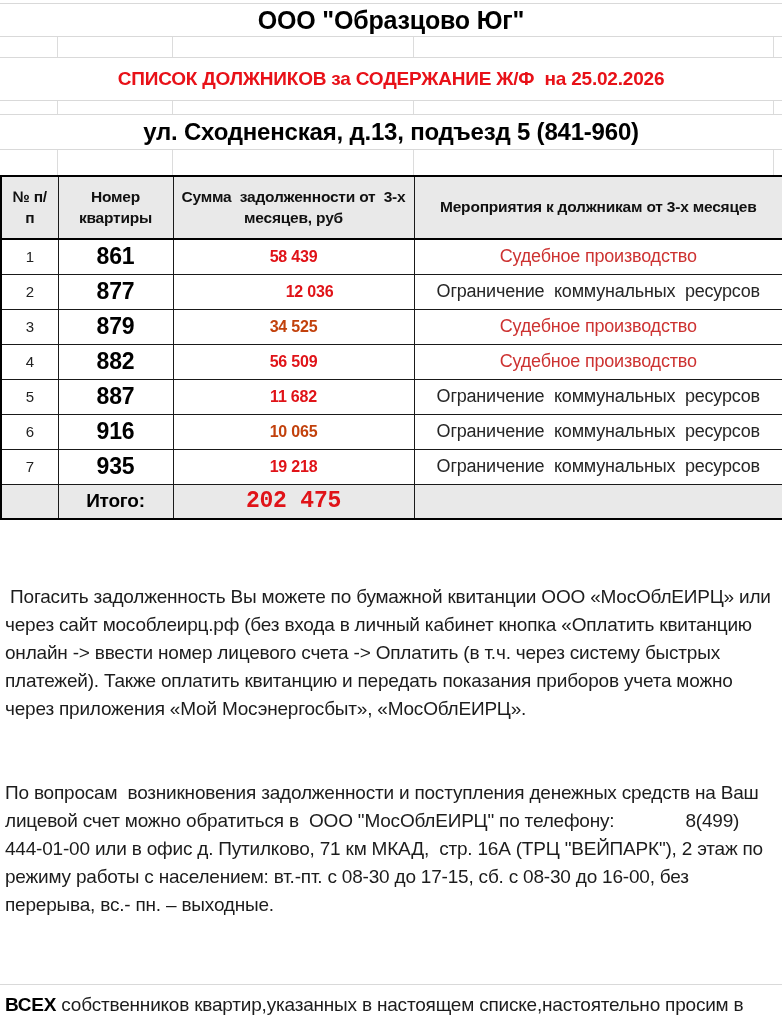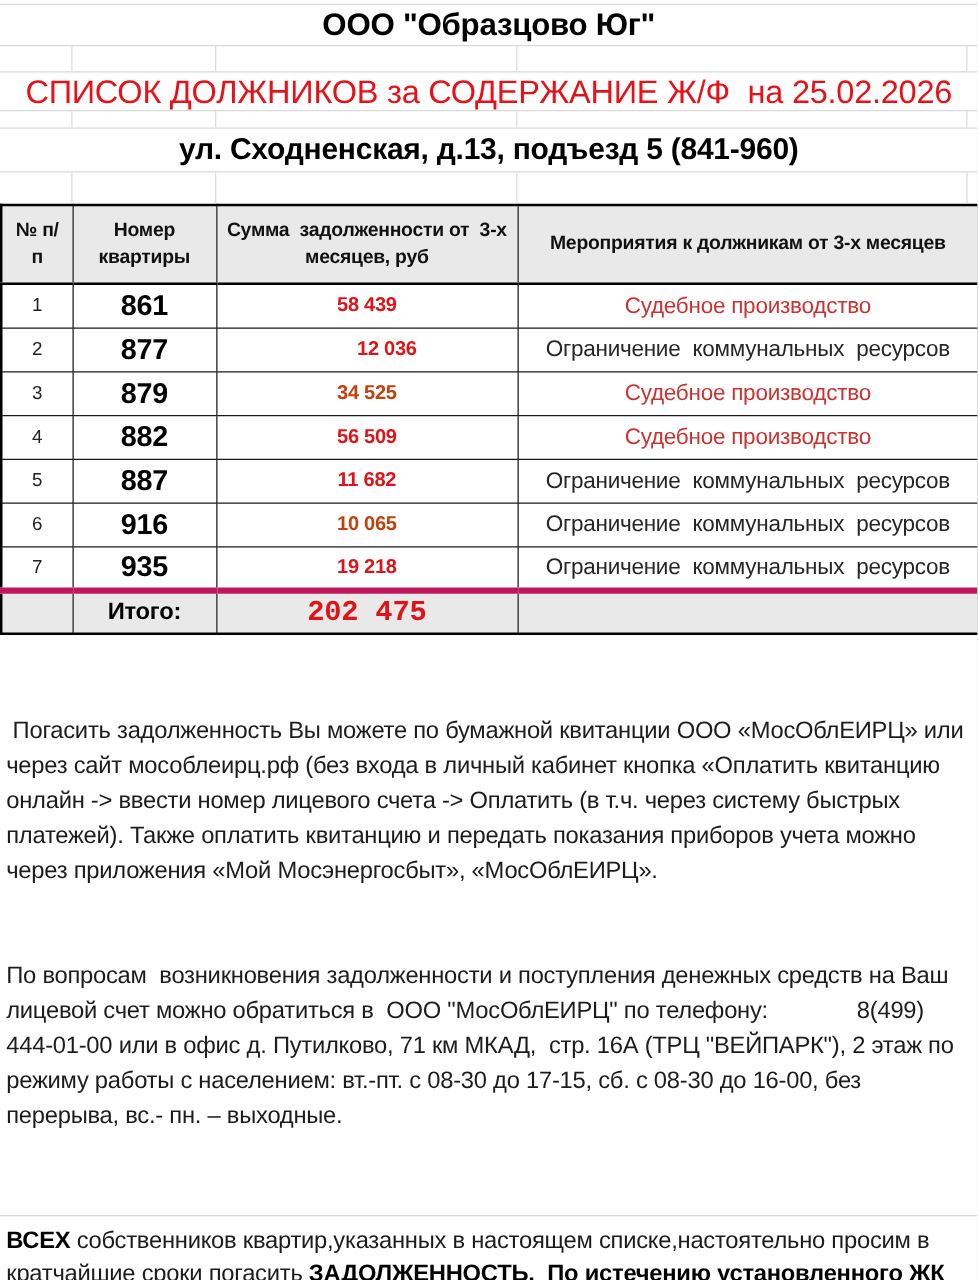--- a/index.html
+++ b/index.html
@@ -8,41 +8,41 @@
   .sheet {
     width: 782px; height: 1024px; margin: 0 auto; background: #fff;
     overflow: hidden; position: relative; color: #111;
     letter-spacing: -0.2px;
   }
   
   .mrow { display: flex; align-items: center; justify-content: center;
           border-top: 1px solid #d9d9d9; border-bottom: 1px solid #d9d9d9;
           white-space: pre; text-align: center; }
   .row-title   { margin-top: 3px; height: 34px; font-size: 25px; font-weight: 700; color: #000; }
-  .row-red     { height: 32px; font-size: 26px; font-weight: 400; }
+  .row-red     { height: 44px; font-size: 19px; font-weight: 700; }
   .row-addr    { height: 36px; font-size: 24px; font-weight: 700; color: #000; }
   .gap { position: relative; }
   .gap-a { height: 20px; } .gap-b { height: 13px; } .gap-c { height: 25px; }
   .gap i { position: absolute; top: 0; bottom: 0; width: 1px; background: #dcdcdc; }
   
   table.debtors { width: 782px; border-collapse: collapse; table-layout: fixed;
                   border: 2px solid #000; }
   table.debtors th, table.debtors td {
     border: 1px solid #1a1a1a; text-align: center; vertical-align: middle;
     overflow: hidden; white-space: pre-wrap;
   }
   table.debtors thead th { background: #e9e9e9; font-size: 15.5px; font-weight: 700;
     line-height: 1.3; height: 63px; padding: 2px 6px; border-bottom: 2px solid #000; }
   table.debtors tbody tr { height: 35px; }
   td.c-num { font-size: 15px; color: #222; }
   td.c-apt { font-size: 23px; font-weight: 700; color: #000; }
   td.c-sum { font-size: 16px; font-weight: 700; }
   td.c-act { font-size: 18px; padding: 0 4px; }
   tr.total-row { height: 34px; }
-  tr.total-row td { background: #e9e9e9; border-top: 5px solid #be185d; }
+  tr.total-row td { background: #e9e9e9; border-top: 1px solid #be185d; }
   td.t-label { font-size: 19px; font-weight: 700; color: #000; }
   td.t-sum   { font-size: 23px; font-weight: 700; }
   
   .bodytext { padding: 7px 5px 0 5px; font-size: 19px; line-height: 28px;
               color: #1c1c1c; white-space: pre-wrap; }
   .bodytext p { margin: 0; }
   .hline { border-top: 1px solid #d9d9d9; margin-top: 9px; }
   .notice { padding: 6px 5px 0 5px; font-size: 19px; line-height: 27px;
             color: #1c1c1c; white-space: pre-wrap; }
   .notice b { color: #000; }

